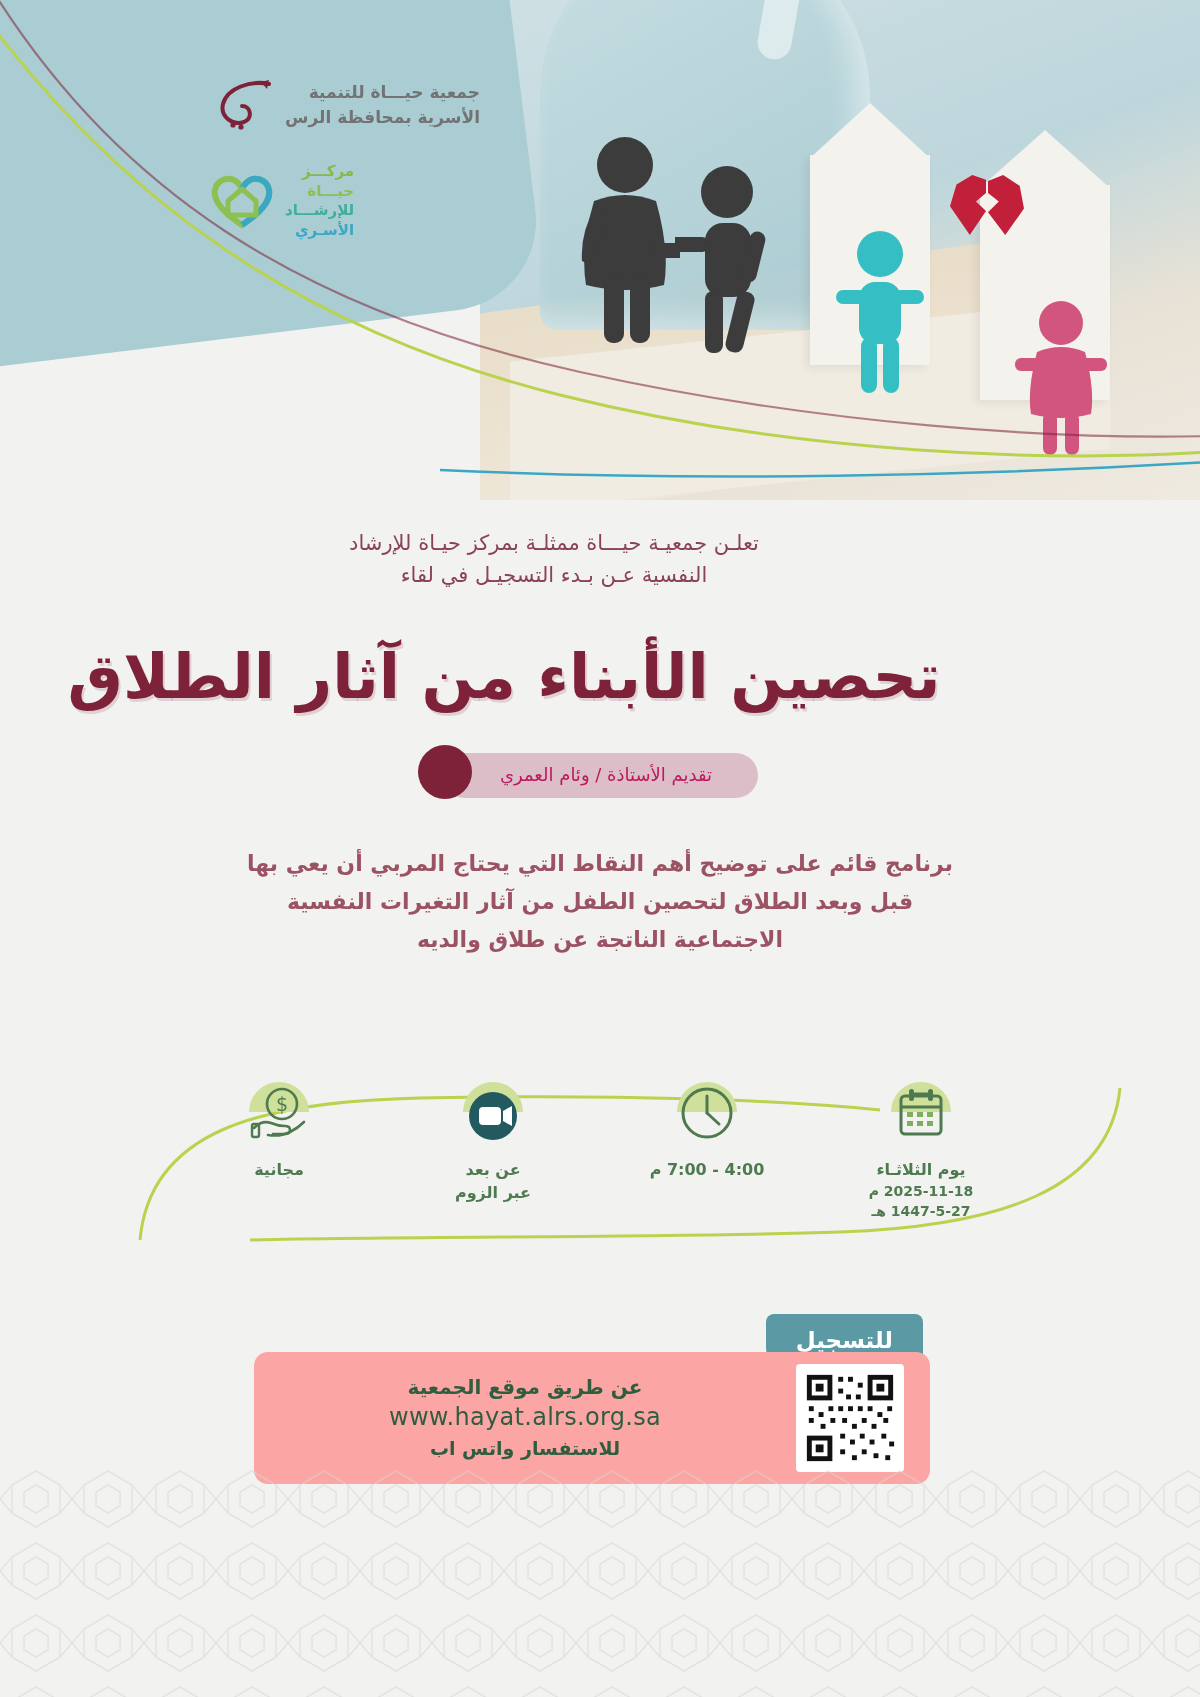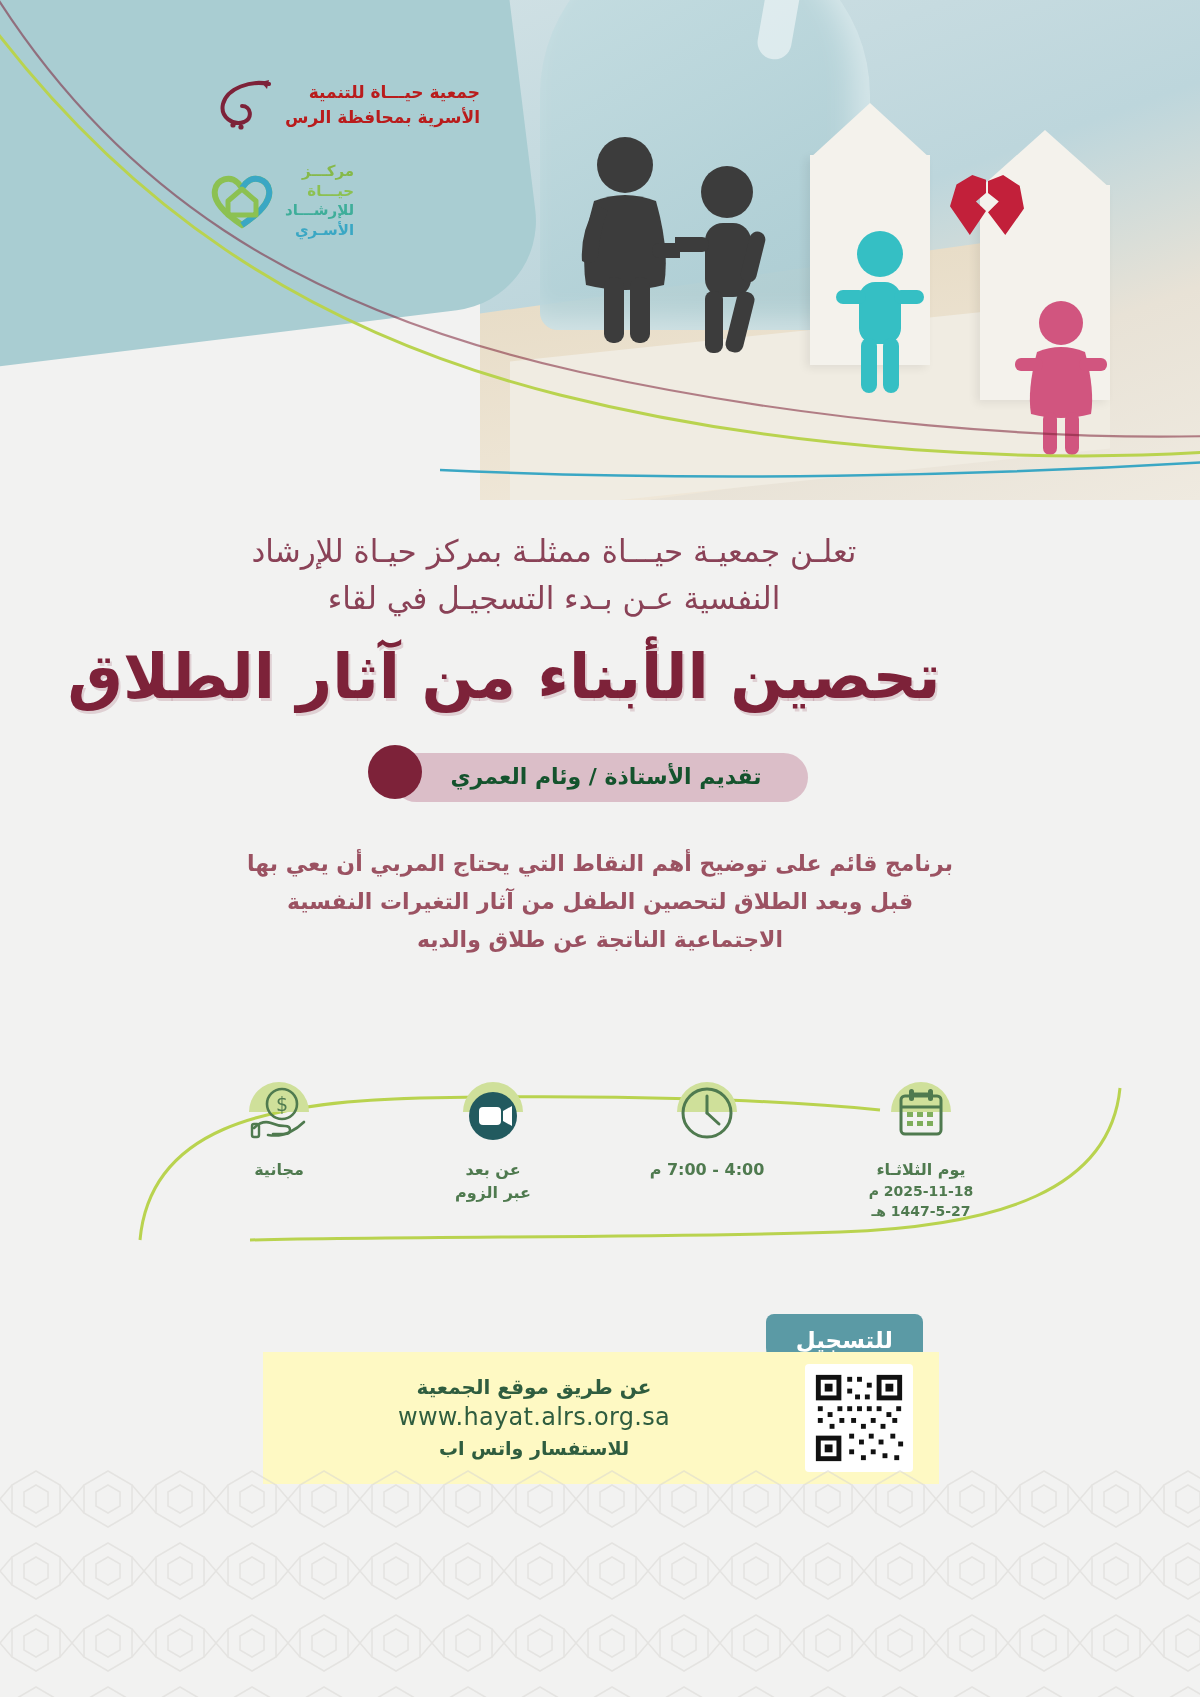--- a/index.html
+++ b/index.html
@@ -91,47 +91,47 @@
   .heart-broken { position: absolute; left: 470px; top: 175px; width: 70px; height: 68px; }
   .hb-l, .hb-r { position: absolute; width: 36px; height: 60px; background: #c2203a; }
   .hb-l { left: 0;  clip-path: polygon(100% 8%, 62% 0, 18% 16%, 0 52%, 55% 100%, 100% 60%, 72% 44%, 100% 30%); }
   .hb-r { left: 38px; clip-path: polygon(0 10%, 42% 0, 88% 18%, 100% 56%, 48% 100%, 0 62%, 30% 44%, 0 30%); }
 
   .swoosh { position: absolute; left: 0; top: 0; width: 1200px; height: 520px; }
 
   
   .logo-block { position: absolute; top: 78px; right: 720px; text-align: right; }
   .logo-main { display: flex; align-items: center; gap: 10px; justify-content: flex-end; }
-  .logo-main-text { line-height: 1.45; color: #b91c1c; font-size: 17px; font-weight: 700; }
+  .logo-main-text { line-height: 1.45; color: #737373; font-size: 17px; font-weight: 700; }
   .logo-main-text div { white-space: nowrap; }
   .logo-mark { width: 64px; height: 54px; }
   .logo-sub { display: flex; align-items: center; gap: 12px; justify-content: flex-end; margin-top: 30px; margin-right: 28px; }
   .logo-sub-text { line-height: 1.3; font-size: 15px; font-weight: 700; color: #86b94a; text-align: right; }
   .logo-sub-text div:nth-child(2) { color: #8cc152; }
   .logo-sub-text div:nth-child(3) { color: #3fae9a; }
   .logo-sub-text div:nth-child(4) { color: #3aa7c4; }
 
   
   .intro {
     position: absolute; top: 528px; left: 0; width: 1108px;
     text-align: center; color: #8a4257;
-    font-size: 31px; line-height: 1.52; font-weight: 400;
+    font-size: 21px; line-height: 1.52; font-weight: 400;
   }
   .headline {
     position: absolute; top: 640px; left: 0; width: 1008px;
     text-align: center; color: #7d2239;
     font-size: 62px; font-weight: 900; letter-spacing: -1px;
     text-shadow: 2px 3px 0 rgba(125,34,57,.16);
   }
   .speaker-wrap { position: absolute; top: 753px; left: 0; width: 1200px; display: flex; justify-content: center; }
   .speaker-pill {
     position: relative;
     background: #dbbec8; border-radius: 26px;
     padding: 11px 46px 13px 58px;
-    color: #14532d; font-size: 22px; font-weight: 700;
+    color: #be185d; font-size: 18px; font-weight: 400;
   }
   .speaker-dot {
     position: absolute; left: -24px; top: -8px;
     width: 54px; height: 54px; border-radius: 50%;
     background: #7d2239;
   }
   .desc {
     position: absolute; top: 845px; left: 0; width: 1200px;
     text-align: center; color: #9b5262;
     font-size: 22px; font-weight: 800; line-height: 1.72;
@@ -161,23 +161,23 @@
 
   
   .reg-tab {
     position: absolute; top: 1314px; right: 277px;
     background: #5b9aa5; color: #fff;
     font-size: 23px; font-weight: 800;
     padding: 13px 30px 17px;
     border-radius: 8px 8px 0 22px;
   }
   .footer-bar {
-    position: absolute; top: 1352px; left: 263px;
+    position: absolute; top: 1352px; left: 254px;
     width: 676px; height: 132px;
-    background: #fef9c3; border-radius: 0;
+    background: #fca5a5; border-radius: 14px;
     display: flex; align-items: center; direction: rtl;
     padding: 0 26px 0 18px; gap: 18px;
   }
   .footer-text { flex: 1; text-align: center; color: #2f5d3f; line-height: 1.35; }
   .f-line1 { font-size: 20px; font-weight: 700; }
   .f-line2 { font-size: 24px; font-weight: 400; letter-spacing: .3px; direction: ltr; }
   .f-line3 { font-size: 19px; font-weight: 700; margin-top: 3px; }
   .f-line4 { font-size: 26px; font-weight: 900; direction: ltr; }
   .qr { width: 108px; height: 108px; background: #fff; padding: 5px; border-radius: 4px; }
 

